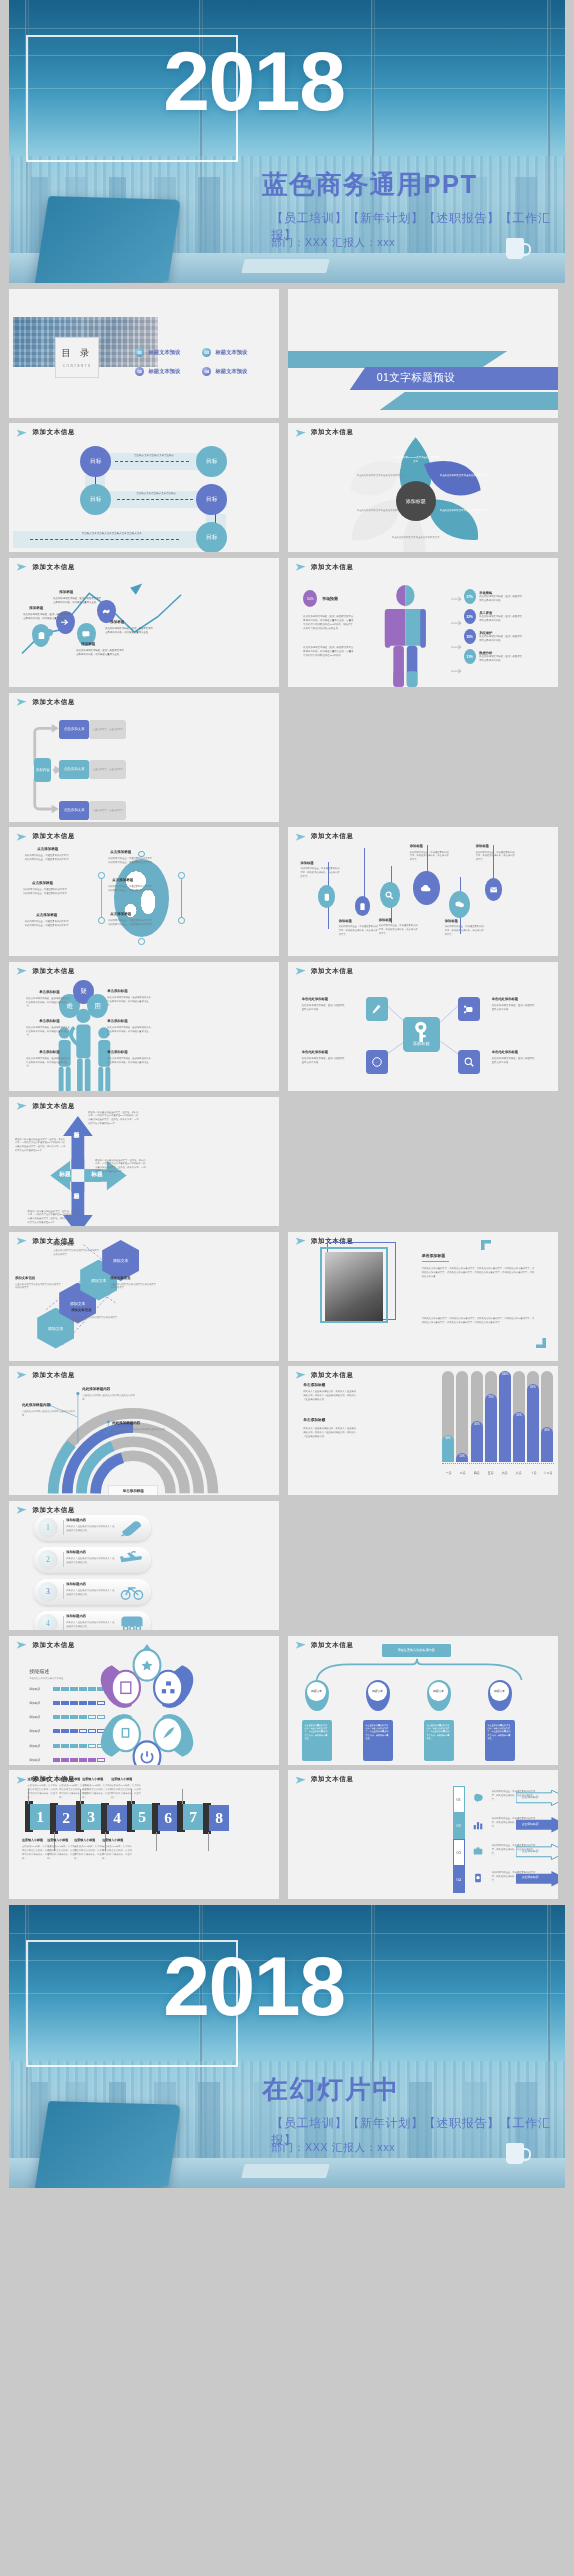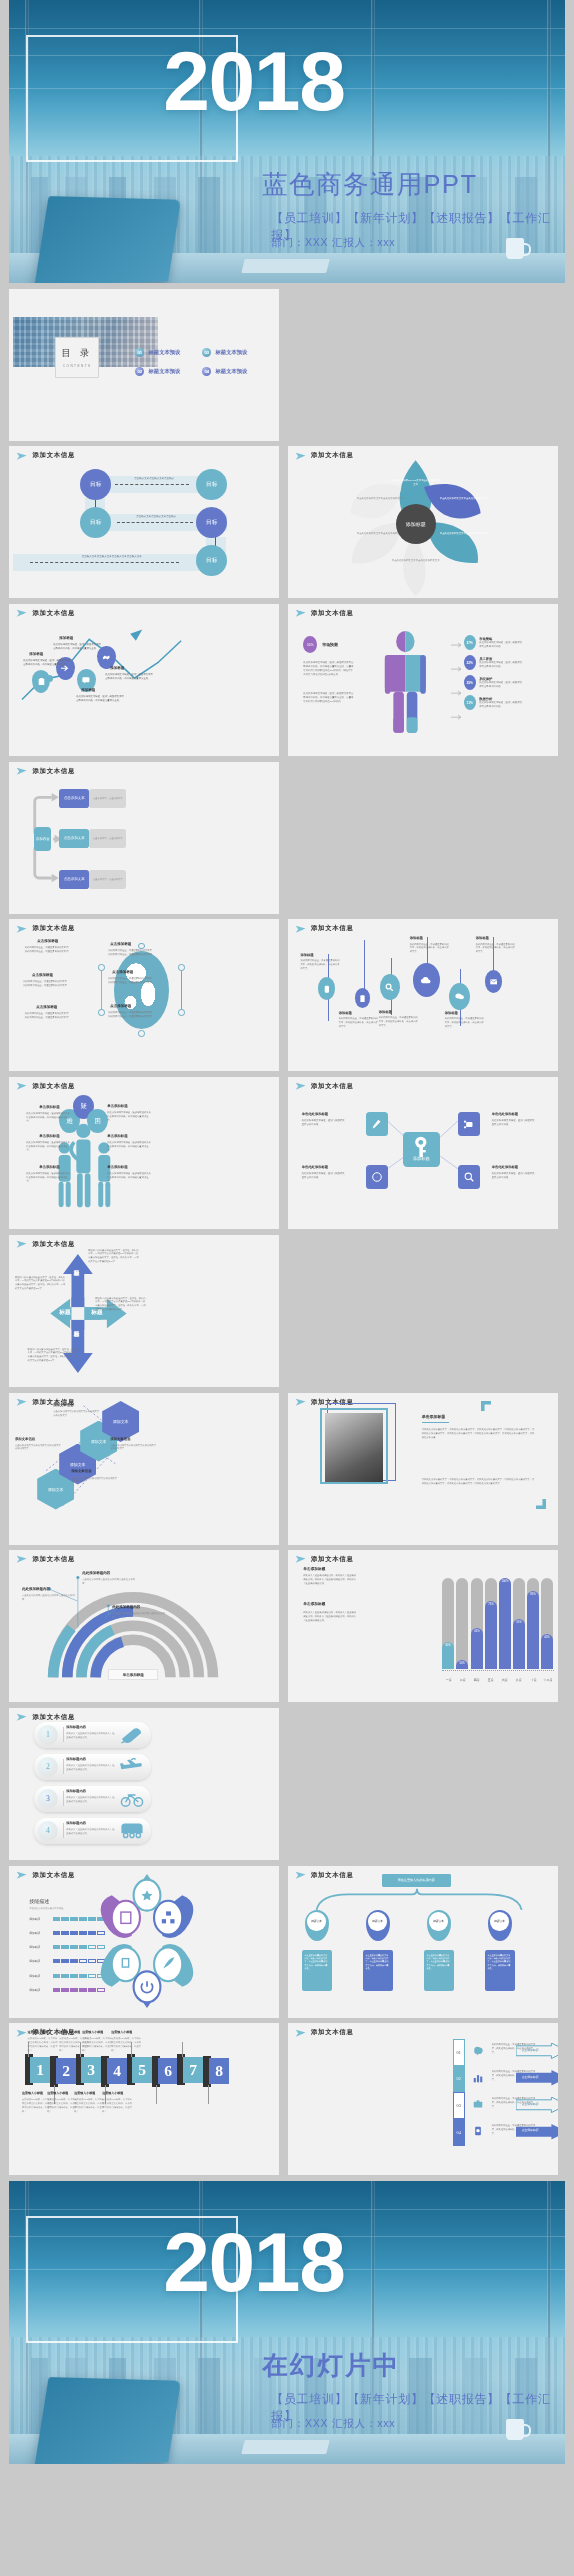--- a/index.html
+++ b/index.html
@@ -7,21 +7,21 @@
     width: 575px; height: 2576px;
     background: #c9c9c9;
     font-family: "Liberation Sans", "DejaVu Sans", sans-serif;
     overflow: hidden;
   }
   .page { width:575px; height:2576px; position:relative; background:#c9c9c9; }
 
   
   .slide-full { width:556px; margin:0 9.2px; position:relative; overflow:hidden; background:#f2f2f2; }
   .row { display:flex; gap:8.5px; padding:0 9.2px; }
-  .slide-half { width:270px; height:152px; background:#f2f2f2; position:relative; overflow:hidden; }
+  .slide-half { width:270px; height:129px; background:#f2f2f2; position:relative; overflow:hidden; }
   .gap { height:5.7px; }
 
   
   .cover {
     height:283px;
     background:
       linear-gradient(to bottom, rgba(20,90,130,.55) 0%, rgba(60,150,190,.30) 38%, rgba(120,190,215,.18) 55%, rgba(150,205,225,.28) 100%),
       linear-gradient(to bottom, #1d6a93 0%, #3f9cc2 30%, #8ecbe0 52%, #b9dce9 70%, #9ec9da 100%);
     position:relative;
   }
@@ -65,21 +65,21 @@
 
   .cover-frame { position:absolute; left:17px; top:35px; width:212px; height:127px; border:2.1px solid rgba(255,255,255,.85); }
   .cover-year {
     position:absolute; left:154px; top:39px;
     font-size:84px; line-height:84px; font-weight:bold; color:#ffffff;
     letter-spacing:-1.4px; font-family:"Liberation Sans", sans-serif;
     text-shadow:0 1.4px 7px rgba(20,70,100,.25);
   }
   .cover-sub {
     position:absolute; left:253px; top:167px;
-    font-size:25.5px; font-weight:normal; color:#5c74c8; letter-spacing:1.4px;
+    font-size:25.5px; font-weight:bold; color:#5c74c8; letter-spacing:1.4px;
   }
   .cover-tags { position:absolute; left:262px; top:210px; font-size:12px; color:#5c74c8; letter-spacing:0.7px; }
   .cover-meta { position:absolute; left:262px; top:236px; font-size:10.6px; color:#5c74c8; letter-spacing:0.7px; }
   .closing-sub { position:absolute; left:253px; top:167px; font-size:25.5px; font-weight:bold; color:#5c74c8; letter-spacing:2.1px; }
 
   
   .slide-head { position:absolute; left:7px; top:5px; display:flex; align-items:center; gap:5px; }
   .flag-icon { width:11.3px; height:8.5px; }
   .slide-head-txt { font-size:6.4px; color:#333; font-family:"Liberation Serif", serif; font-weight:bold; letter-spacing:0.7px; }
 
@@ -295,20 +295,27 @@
           <div class="toc-num v2">02</div>
           <div class="toc-lbl">标题文本预设</div>
         </div>
         <div class="toc-item">
           <div class="toc-num v2">04</div>
           <div class="toc-lbl">标题文本预设</div>
         </div>
       </div>
     </div>
 
+    <div class="slide-half">
+      <div class="band-top"></div>
+      <div class="band-mid">
+        <span>01文字标题预设</span>
+      </div>
+      <div class="band-bot"></div>
+    </div>
   </div>
 
   <div class="gap"></div>
 
   <div class="row">
 
     <div class="slide-half">
       <div class="slide-head">
         <svg class="flag-icon" viewBox="0 0 16 12">
           <path d="M1 1 L15 5 L1 11 L4.5 6 Z" fill="#7cc0d8"></path>

